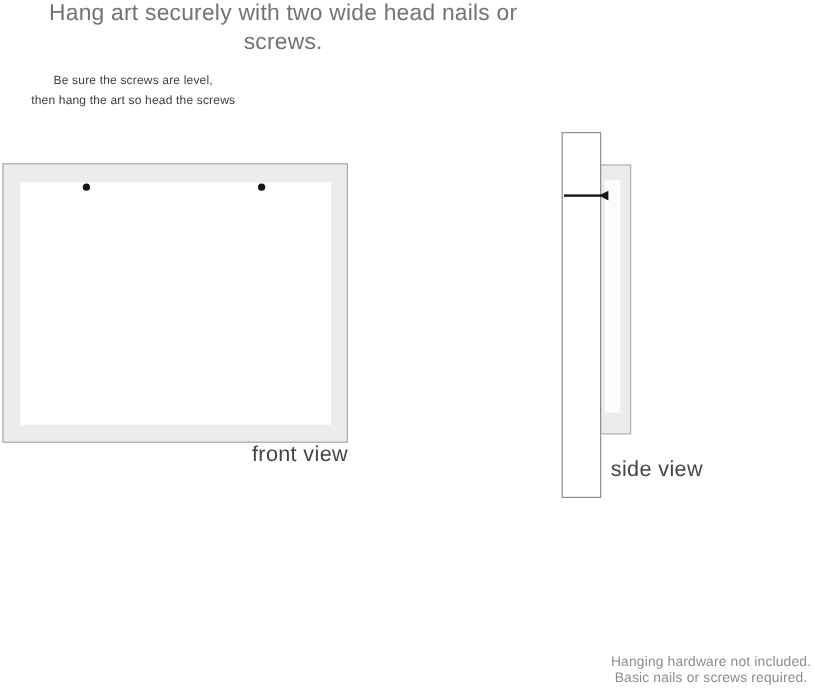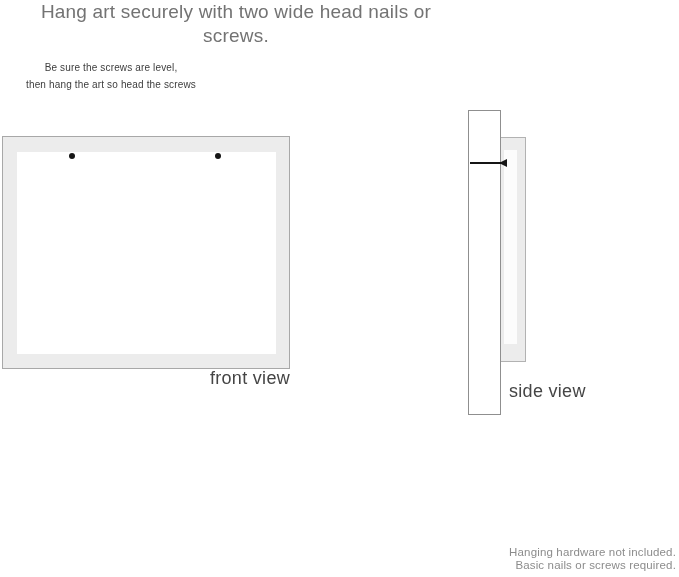--- a/index.html
+++ b/index.html
@@ -105,21 +105,21 @@
   
   .footnote {
     right: 3px; top: 546px;
     text-align: center;
     font-size: 11.5px;
     line-height: 12.5px;
     font-weight: 300;
     letter-spacing: 0.15px;
     color: #8c8c8c;
   }
-  .footnote span { display: block; text-align: right; }
+  .footnote span { display: block; }
 </style>
 </head>
 <body>
 
 <div class="canvas">
 
   <h1 class="abs title">Hang art securely with two wide head nails or screws.</h1>
 
   <div class="abs instr instr-left">
     <span>Be sure the screws are level,</span>

